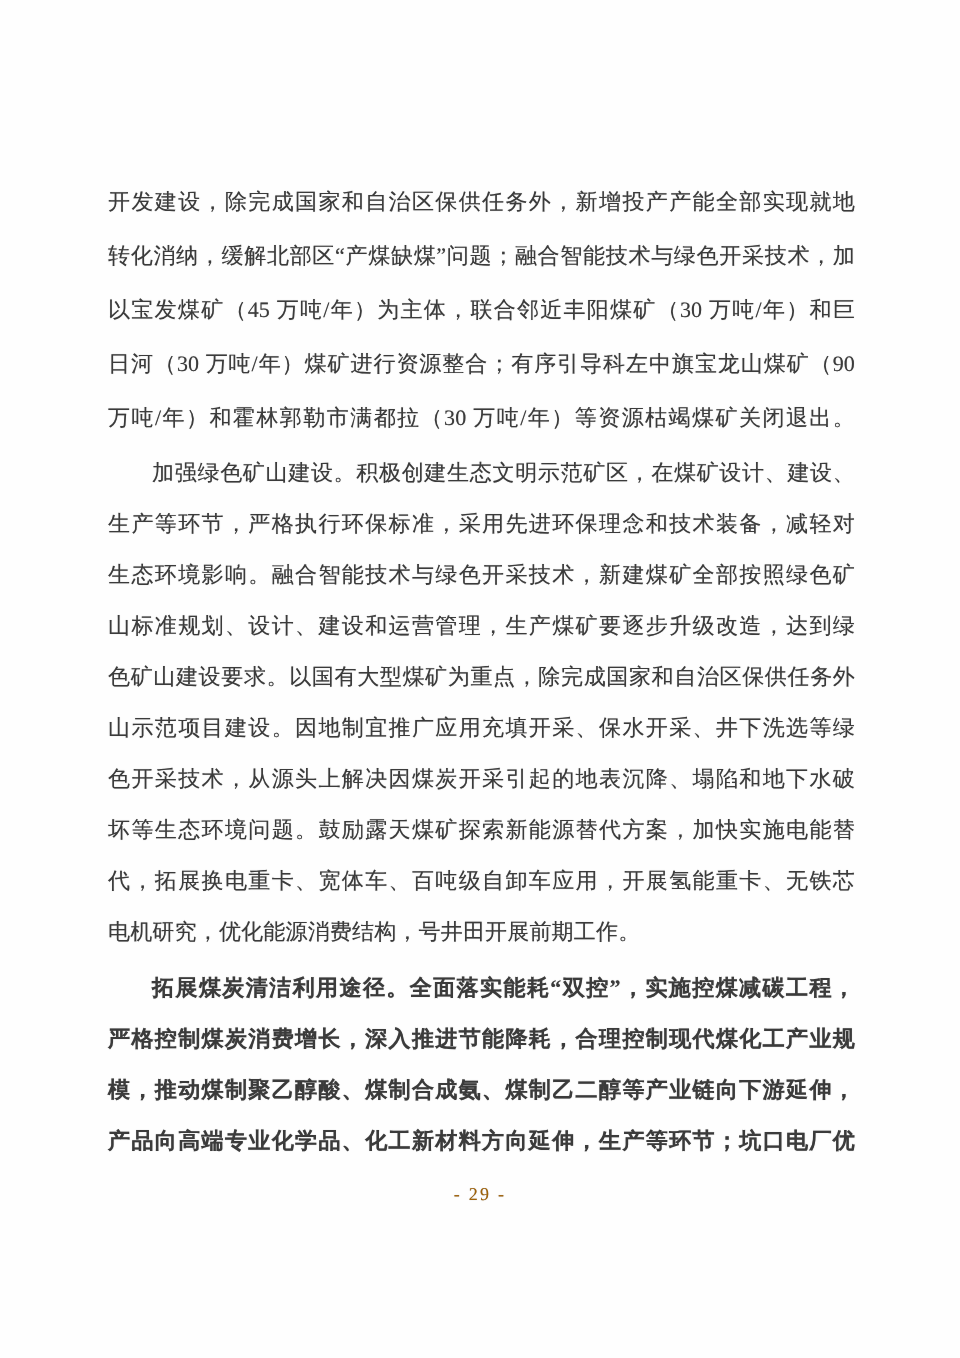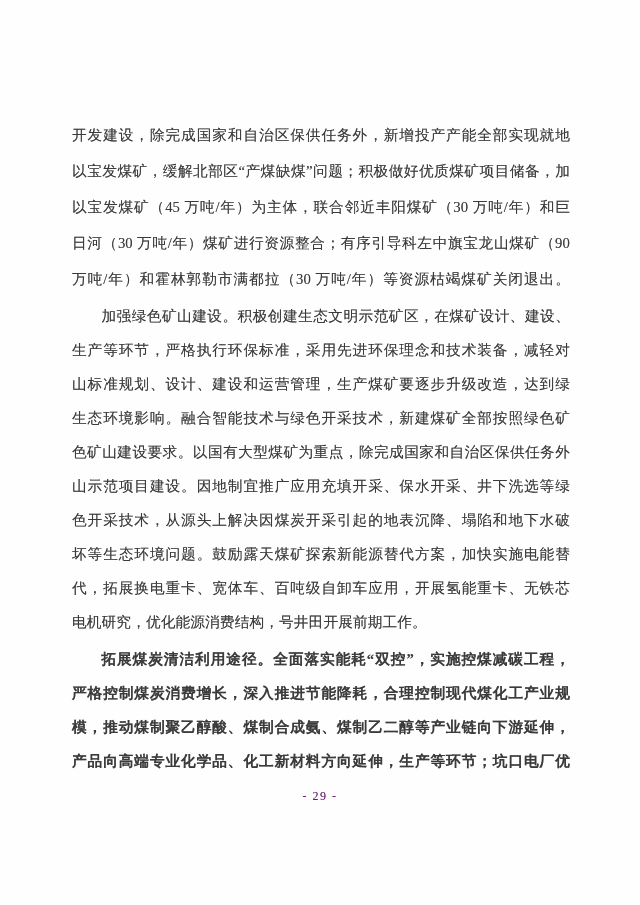--- a/index.html
+++ b/index.html
@@ -36,43 +36,43 @@
     text-align: justify;
     text-align-last: justify;
   }
   .indent { text-indent: 2em; }
   .pagenum {
     margin-top: 10px;
     text-align: center;
     font-size: 12px;
     line-height: 16px;
     letter-spacing: 1.5px;
-    color: #701a75;
+    color: #a16207;
     text-shadow: 0 0 0.5px rgba(80,80,80,0.5);
   }
 </style>
 </head>
 <body>
 
 <div class="page">
   <div class="body-text">
 
     <div class="para p1">
       <div class="line just">开发建设，除完成国家和自治区保供任务外，新增投产产能全部实现就地</div>
-      <div class="line just">以宝发煤矿，缓解北部区“产煤缺煤”问题；积极做好优质煤矿项目储备，加</div>
+      <div class="line just">转化消纳，缓解北部区“产煤缺煤”问题；融合智能技术与绿色开采技术，加</div>
       <div class="line just">以宝发煤矿（45 万吨/年）为主体，联合邻近丰阳煤矿（30 万吨/年）和巨</div>
       <div class="line just">日河（30 万吨/年）煤矿进行资源整合；有序引导科左中旗宝龙山煤矿（90</div>
       <div class="line just">万吨/年）和霍林郭勒市满都拉（30 万吨/年）等资源枯竭煤矿关闭退出。</div>
     </div>
 
     <div class="para p2">
       <div class="line just indent">加强绿色矿山建设。积极创建生态文明示范矿区，在煤矿设计、建设、</div>
       <div class="line just">生产等环节，严格执行环保标准，采用先进环保理念和技术装备，减轻对</div>
+      <div class="line just">生态环境影响。融合智能技术与绿色开采技术，新建煤矿全部按照绿色矿</div>
       <div class="line just">山标准规划、设计、建设和运营管理，生产煤矿要逐步升级改造，达到绿</div>
-      <div class="line just">生态环境影响。融合智能技术与绿色开采技术，新建煤矿全部按照绿色矿</div>
       <div class="line just">色矿山建设要求。以国有大型煤矿为重点，除完成国家和自治区保供任务外</div>
       <div class="line just">山示范项目建设。因地制宜推广应用充填开采、保水开采、井下洗选等绿</div>
       <div class="line just">色开采技术，从源头上解决因煤炭开采引起的地表沉降、塌陷和地下水破</div>
       <div class="line just">坏等生态环境问题。鼓励露天煤矿探索新能源替代方案，加快实施电能替</div>
       <div class="line just">代，拓展换电重卡、宽体车、百吨级自卸车应用，开展氢能重卡、无铁芯</div>
       <div class="line">电机研究，优化能源消费结构，号井田开展前期工作。</div>
     </div>
 
     <div class="para p3">
       <div class="line just indent">拓展煤炭清洁利用途径。全面落实能耗“双控”，实施控煤减碳工程，</div>

